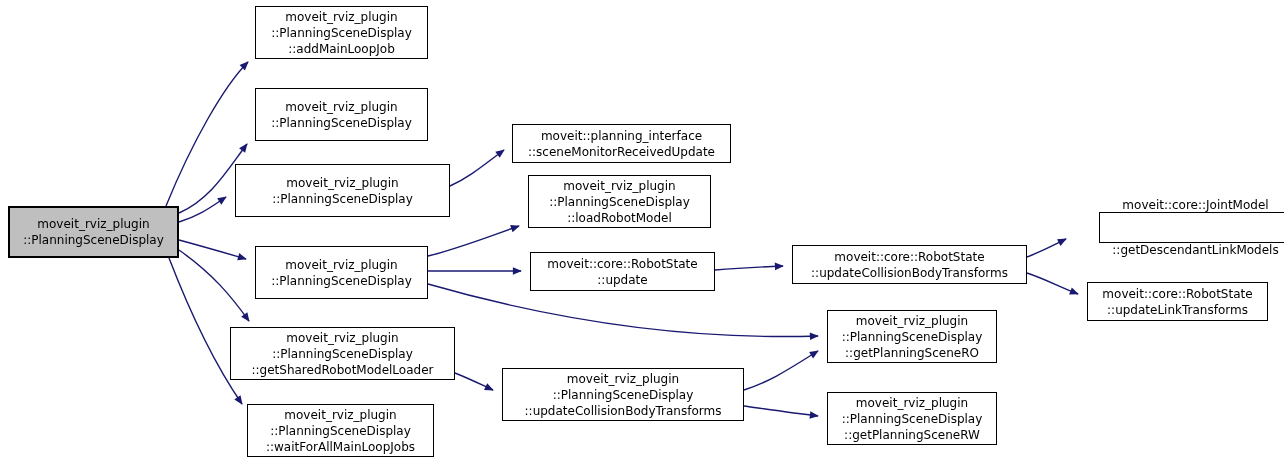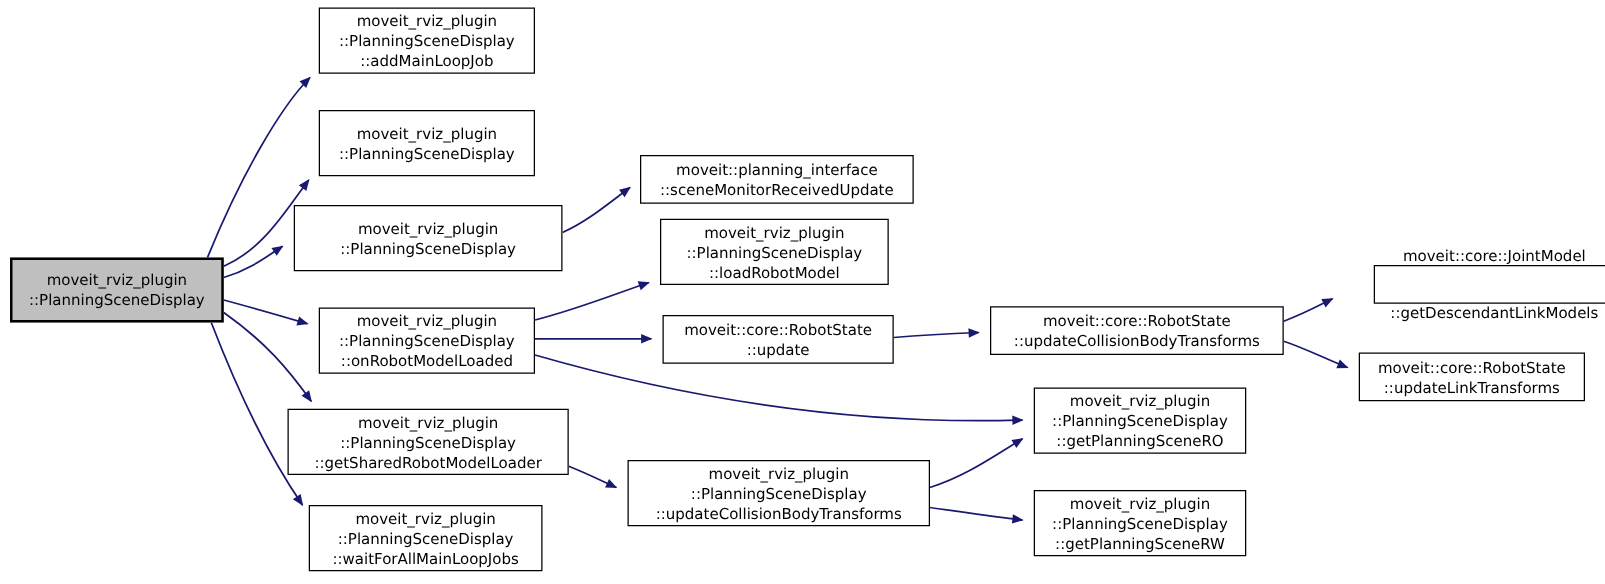--- a/index.html
+++ b/index.html
@@ -108,21 +108,20 @@
 
   <div class="node" style="left:528px; top:175px; width:183px; height:53px;">
     <span>moveit_rviz_plugin</span>
     <span>::PlanningSceneDisplay</span>
     <span>::loadRobotModel</span>
   </div>
 
   <div class="node" style="left:255px; top:246px; width:173px; height:53px;">
     <span>moveit_rviz_plugin</span>
     <span>::PlanningSceneDisplay</span>
-    <span>::onRobotModelLoaded</span>
   </div>
 
   <div class="node" style="left:530px; top:252px; width:185px; height:39px;">
     <span>moveit::core::RobotState</span>
     <span>::update</span>
   </div>
 
   <div class="node" style="left:792px; top:245px; width:235px; height:39px;">
     <span>moveit::core::RobotState</span>
     <span>::updateCollisionBodyTransforms</span>

